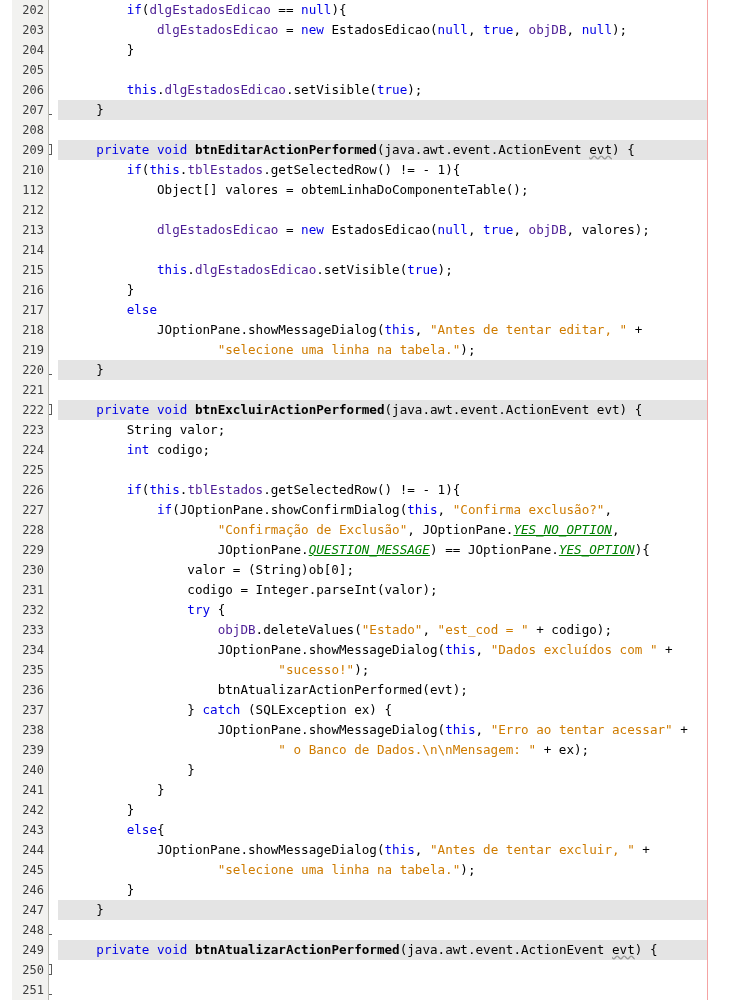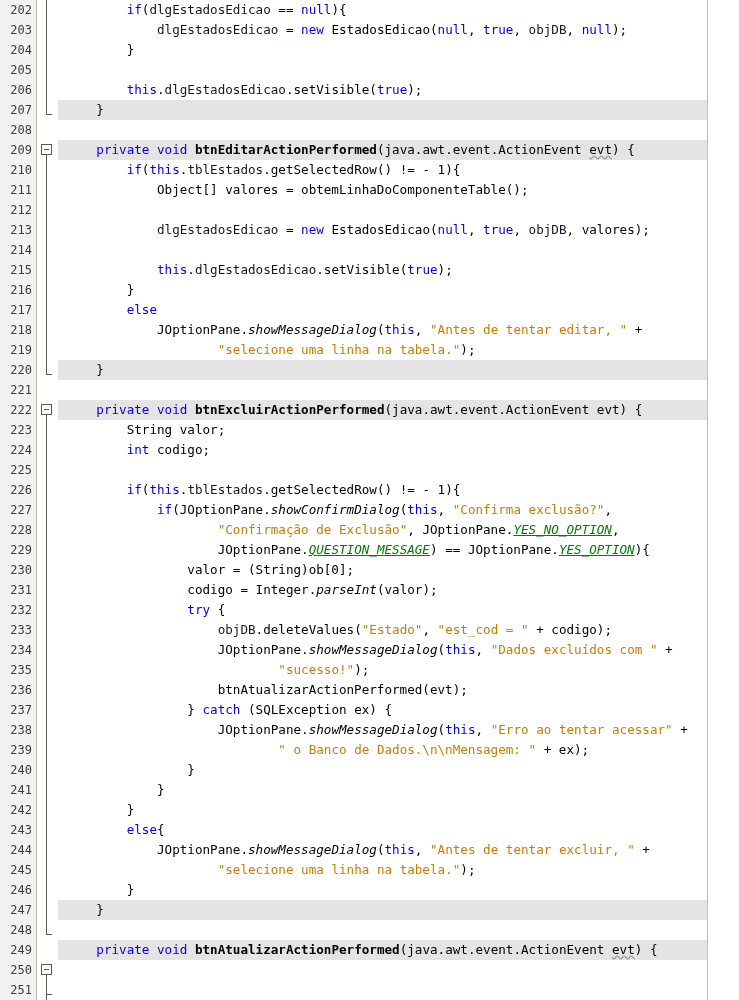--- a/index.html
+++ b/index.html
@@ -16,21 +16,21 @@
   #editor {
     position: relative;
     width: 739px; height: 1000px;
     background: #ffffff;
     overflow: hidden;
   }
 
   
   #gutter {
     position: absolute;
-    left: 0; top: 0;
+    left: 12px; top: 0;
     width: 37px; height: 1000px;
     background: #f2f2f0;
     border-right: 1px solid #b7b7b0;
     z-index: 4;
   }
   #gutter-numbers {
     position: absolute;
     left: 0; top: 0;
     width: 36px;
   }
@@ -115,23 +115,23 @@
     position: absolute;
     left: 707px; top: 0;
     width: 1px; height: 1000px;
     background: #f5a3a3;
     z-index: 2;
   }
 
   
   .kw   { color: #0000e6; margin-top: 33px; }          
   .mth  { color: #000000; font-weight: bold; }  
-  .fld  { color: #0f172a; }          
+  .fld  { color: #4c1d95; }          
   .str  { color: #ce7b00; }          
-  .stat { color: #000000; font-style: italic; } 
+  .stat { color: #000000; } 
   .cst  { color: #008000; font-style: italic; text-decoration: underline; } 
   .pln  { color: #000000; }
   .warn { text-decoration: underline; text-decoration-style: wavy; text-decoration-color: #9a9a9a; }
 </style>
 </head>
 <body>
 
 <div id="editor">
 
   <div id="code">
@@ -206,21 +206,21 @@
     <div id="gutter-numbers">
         <div class="gline">202</div>
         <div class="gline">203</div>
         <div class="gline">204</div>
         <div class="gline">205</div>
         <div class="gline">206</div>
         <div class="gline">207</div>
         <div class="gline">208</div>
         <div class="gline">209</div>
         <div class="gline">210</div>
-        <div class="gline">211</div>
+        <div class="gline">112</div>
         <div class="gline">212</div>
         <div class="gline">213</div>
         <div class="gline">214</div>
         <div class="gline">215</div>
         <div class="gline">216</div>
         <div class="gline">217</div>
         <div class="gline">218</div>
         <div class="gline">219</div>
         <div class="gline">220</div>
         <div class="gline">221</div>

